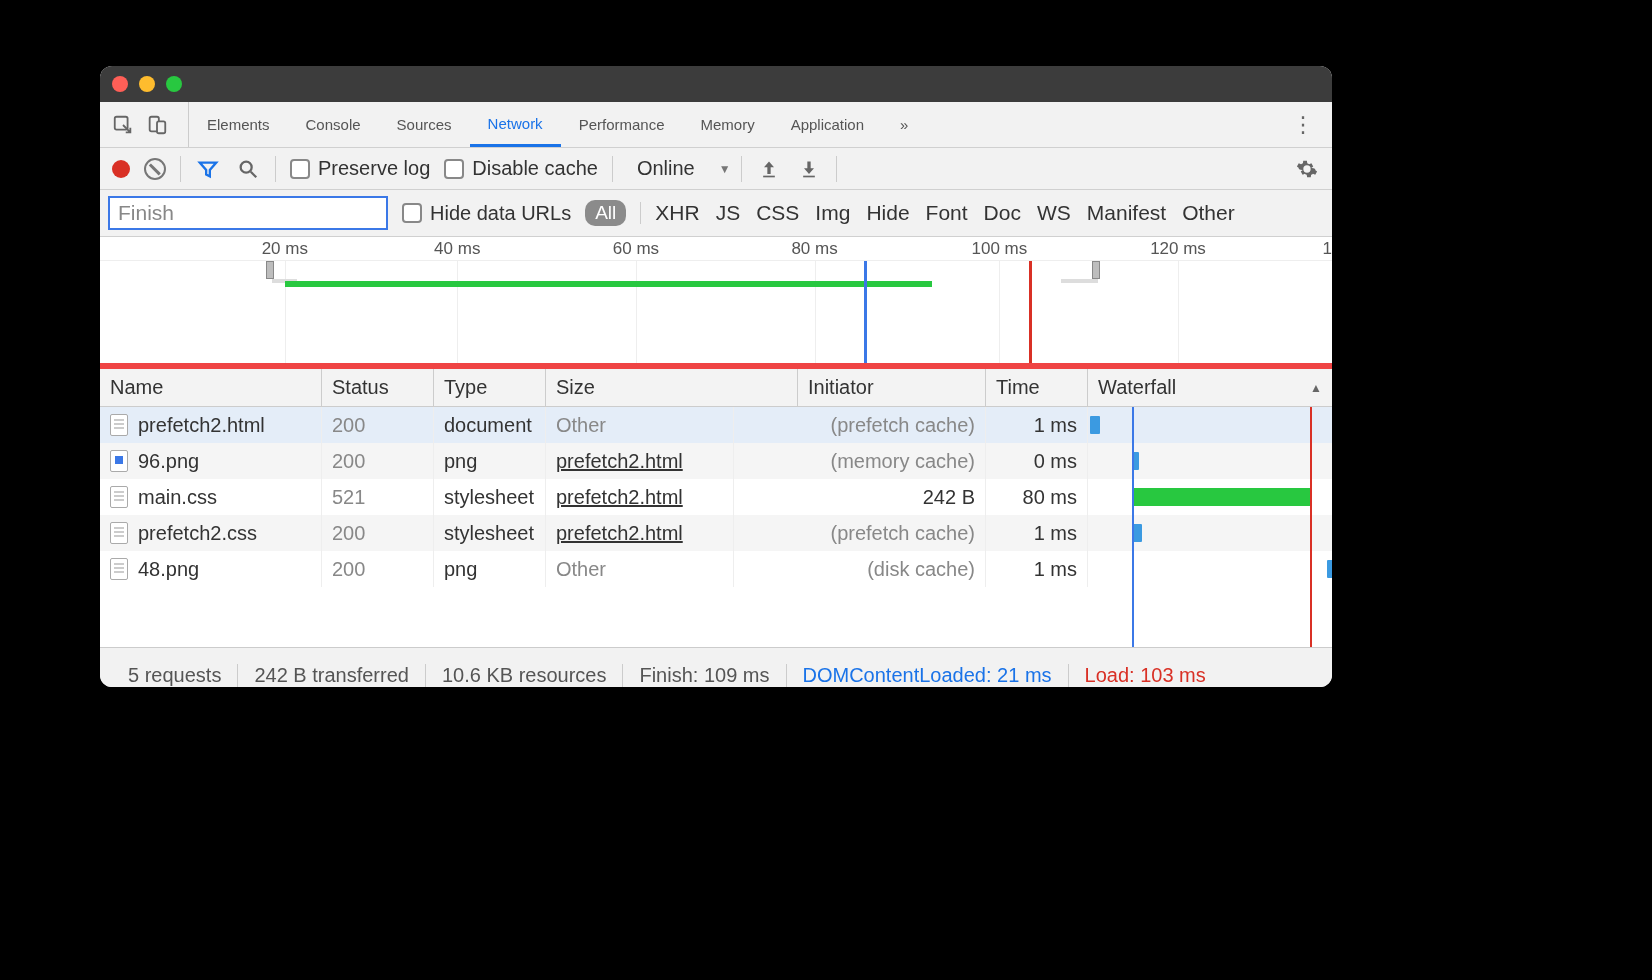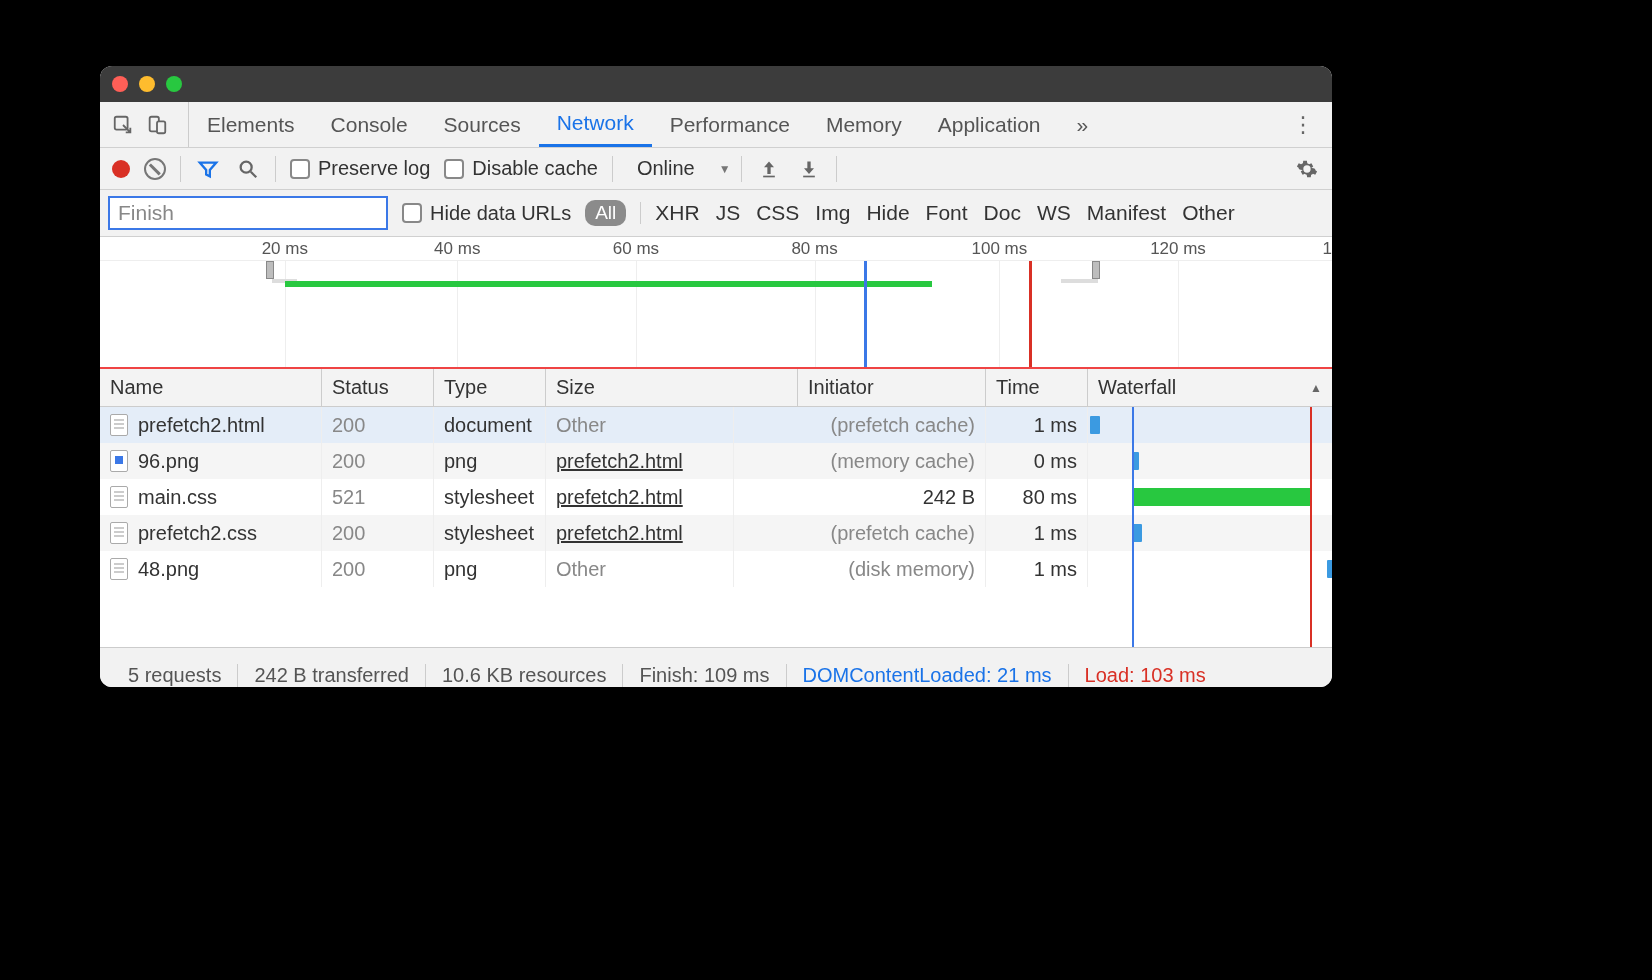--- a/index.html
+++ b/index.html
@@ -62,21 +62,21 @@
     border-right: 1px solid #ccc;
     height: 100%;
   }
   .tabrow .tabs { display: flex; height: 100%; align-items: stretch; }
   .tab {
     padding: 0 18px;
     display: flex;
     align-items: center;
     color: #555;
     cursor: pointer;
-    font-size: 21px;
+    font-size: 15px;
   }
   .tab.active { color: #1a73e8; border-bottom: 3px solid #1a73e8; }
   .icon-btn { width: 26px; height: 26px; color: #666; display: flex; align-items: center; justify-content: center; }
   .spacer { flex: 1; }
   .vdots { font-size: 22px; color: #666; padding: 0 8px; cursor: pointer; }
 
   
   .toolbar {
     height: 42px;
     border-bottom: 1px solid #d0d0d0;
@@ -132,21 +132,21 @@
     border-radius: 10px;
     background: #8b8b8b;
     color: #fff;
     font-size: 19px;
   }
   .flink { color: #333; cursor: pointer; white-space: nowrap; }
 
   
   .overview {
     height: 132px;
-    border-bottom: 2px solid #ef4444;
+    border-bottom: 6px solid #ef4444;
     position: relative;
     background: #fff;
   }
   .ov-ticks {
     position: absolute; top: 0; left: 0; right: 0;
     height: 24px;
     border-bottom: 1px solid #eee;
   }
   .ov-tick-lbl {
     position: absolute; top: 2px; font-size: 17px; color: #555;
@@ -469,21 +469,21 @@
         </div>
       </div>
       <div class="tr">
         <div class="td c-name">
           <span class="ficon"></span>
           <span>48.png</span>
         </div>
         <div class="td c-status">200</div>
         <div class="td c-type">png</div>
         <div class="td c-init dim">Other</div>
-        <div class="td c-size dim">(disk memory)</div>
+        <div class="td c-size dim">(disk cache)</div>
         <div class="td c-time">1 ms</div>
         <div class="td c-wf wf-cell" style="border-right: none;">
           <div class="wf-bar" style="left: 98%; width: 3%; background: rgb(59, 154, 225);"></div>
           <div class="wf-blue" style="left: 18%;"></div>
           <div class="wf-red" style="left: 91%;"></div>
         </div>
       </div>
       <div style="position: absolute; inset: 180px 0px 0px 988px; pointer-events: none;">
         <div class="wf-blue" style="left: 18%;"></div>
         <div class="wf-red" style="left: 91%;"></div>

